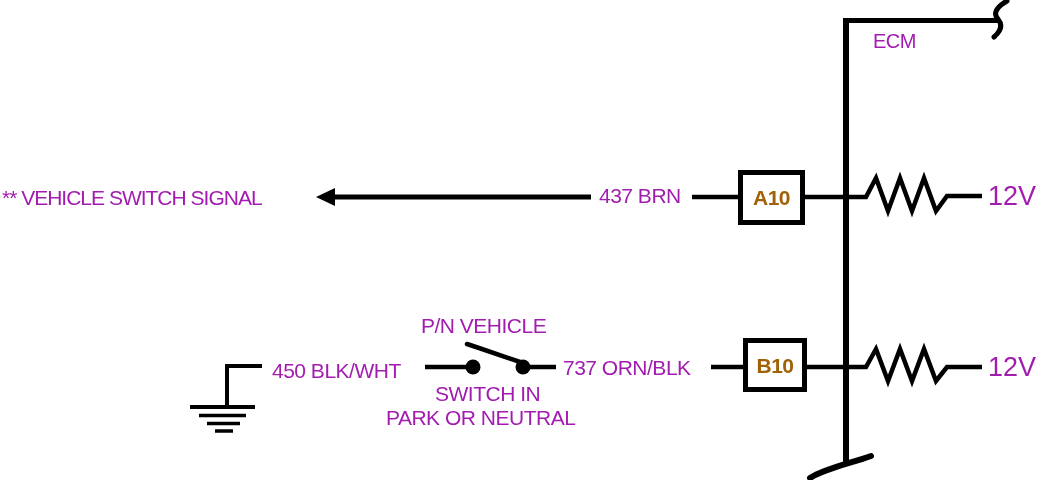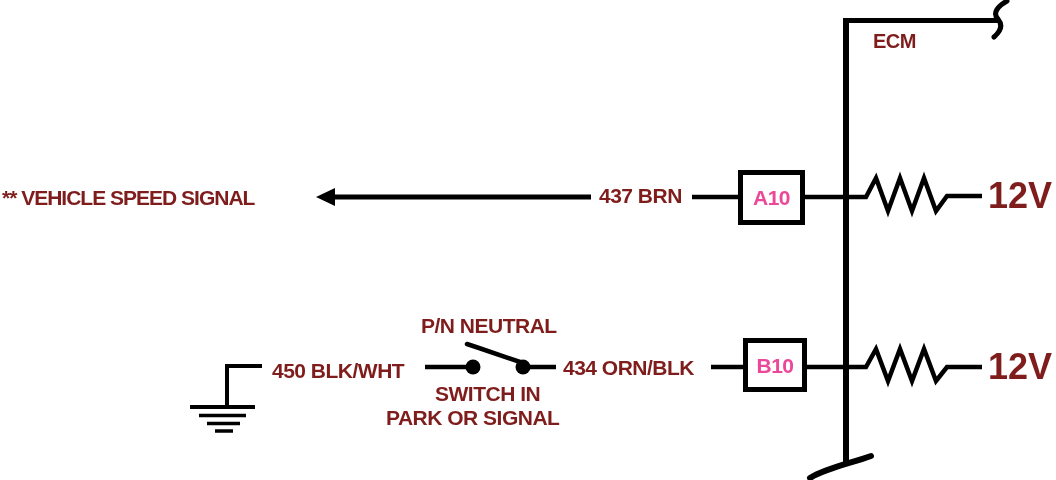--- a/index.html
+++ b/index.html
@@ -2,27 +2,27 @@
 <html><head>
 <meta charset="utf-8">
 <style>
   html,body{margin:0;padding:0;background:#ffffff;}
   .stage{
     position:relative;width:1056px;height:480px;background:#ffffff;
     font-family:"Liberation Sans",sans-serif;overflow:hidden;
   }
   .stage svg{position:absolute;left:0;top:0;}
   .lbl{
-    position:absolute;font-weight:bold;font-size:21px;line-height:24px;
-    letter-spacing:-0.5px;color:#7f1d1d;white-space:pre;
+    position:absolute;font-weight:normal;font-size:21px;line-height:24px;
+    letter-spacing:-0.5px;color:#a21caf;white-space:pre;
   }
-  .lbl-lg{font-size:36px;line-height:30px;letter-spacing:0;}
+  .lbl-lg{font-size:27px;line-height:30px;letter-spacing:0;}
   .term{
     position:absolute;display:flex;align-items:center;justify-content:center;
-    font-weight:bold;font-size:21px;color:#ec4899;letter-spacing:-0.5px;
+    font-weight:bold;font-size:21px;color:#a16207;letter-spacing:-0.5px;
   }
 </style>
 </head>
 <body>
 
 <div class="stage">
 
   <svg width="1056" height="480" viewBox="0 0 1056 480">
 
     <g stroke="#000" fill="none">
@@ -54,35 +54,35 @@
       <line x1="529" y1="367" x2="556" y2="367" stroke-width="4.5"></line>
 
       <line x1="711" y1="367" x2="746" y2="367" stroke-width="4.5"></line>
       <rect x="745.5" y="340.5" width="59" height="49" stroke-width="5" fill="#fff"></rect>
       <polyline points="805,367 866,367 876,349 888,381 900,349 912,381 924,349 936,381 947,367 982,367" stroke-width="4.5" stroke-linejoin="miter"></polyline>
     </g>
   </svg>
 
   <div class="lbl" style="left:873px;top:29px;font-size:20px;">ECM</div>
 
-  <div class="lbl" style="left:2px;top:186px;font-size:21px;letter-spacing:-1px;">** VEHICLE SPEED SIGNAL</div>
+  <div class="lbl" style="left:2px;top:186px;font-size:21px;letter-spacing:-1px;">** VEHICLE SWITCH SIGNAL</div>
 
   <div class="lbl" style="left:599px;top:184px;">437 BRN</div>
 
   <div class="term" style="left:738px;top:170px;width:67px;height:55px;">A10</div>
 
   <div class="lbl lbl-lg" style="left:988px;top:181px;">12V</div>
 
-  <div class="lbl" style="left:421px;top:314px;">P/N NEUTRAL</div>
+  <div class="lbl" style="left:421px;top:314px;">P/N VEHICLE</div>
 
   <div class="lbl" style="left:272px;top:359px;text-align:right;">450 BLK/WHT</div>
 
-  <div class="lbl" style="left:563px;top:356px;">434 ORN/BLK</div>
+  <div class="lbl" style="left:563px;top:356px;">737 ORN/BLK</div>
 
   <div class="term" style="left:743px;top:338px;width:64px;height:56px;">B10</div>
 
   <div class="lbl lbl-lg" style="left:988px;top:352px;">12V</div>
 
   <div class="lbl" style="left:435px;top:382px;">SWITCH IN</div>
 
-  <div class="lbl" style="left:386px;top:406px;">PARK OR SIGNAL</div>
+  <div class="lbl" style="left:386px;top:406px;">PARK OR NEUTRAL</div>
 
 </div>
 
 </body></html>

